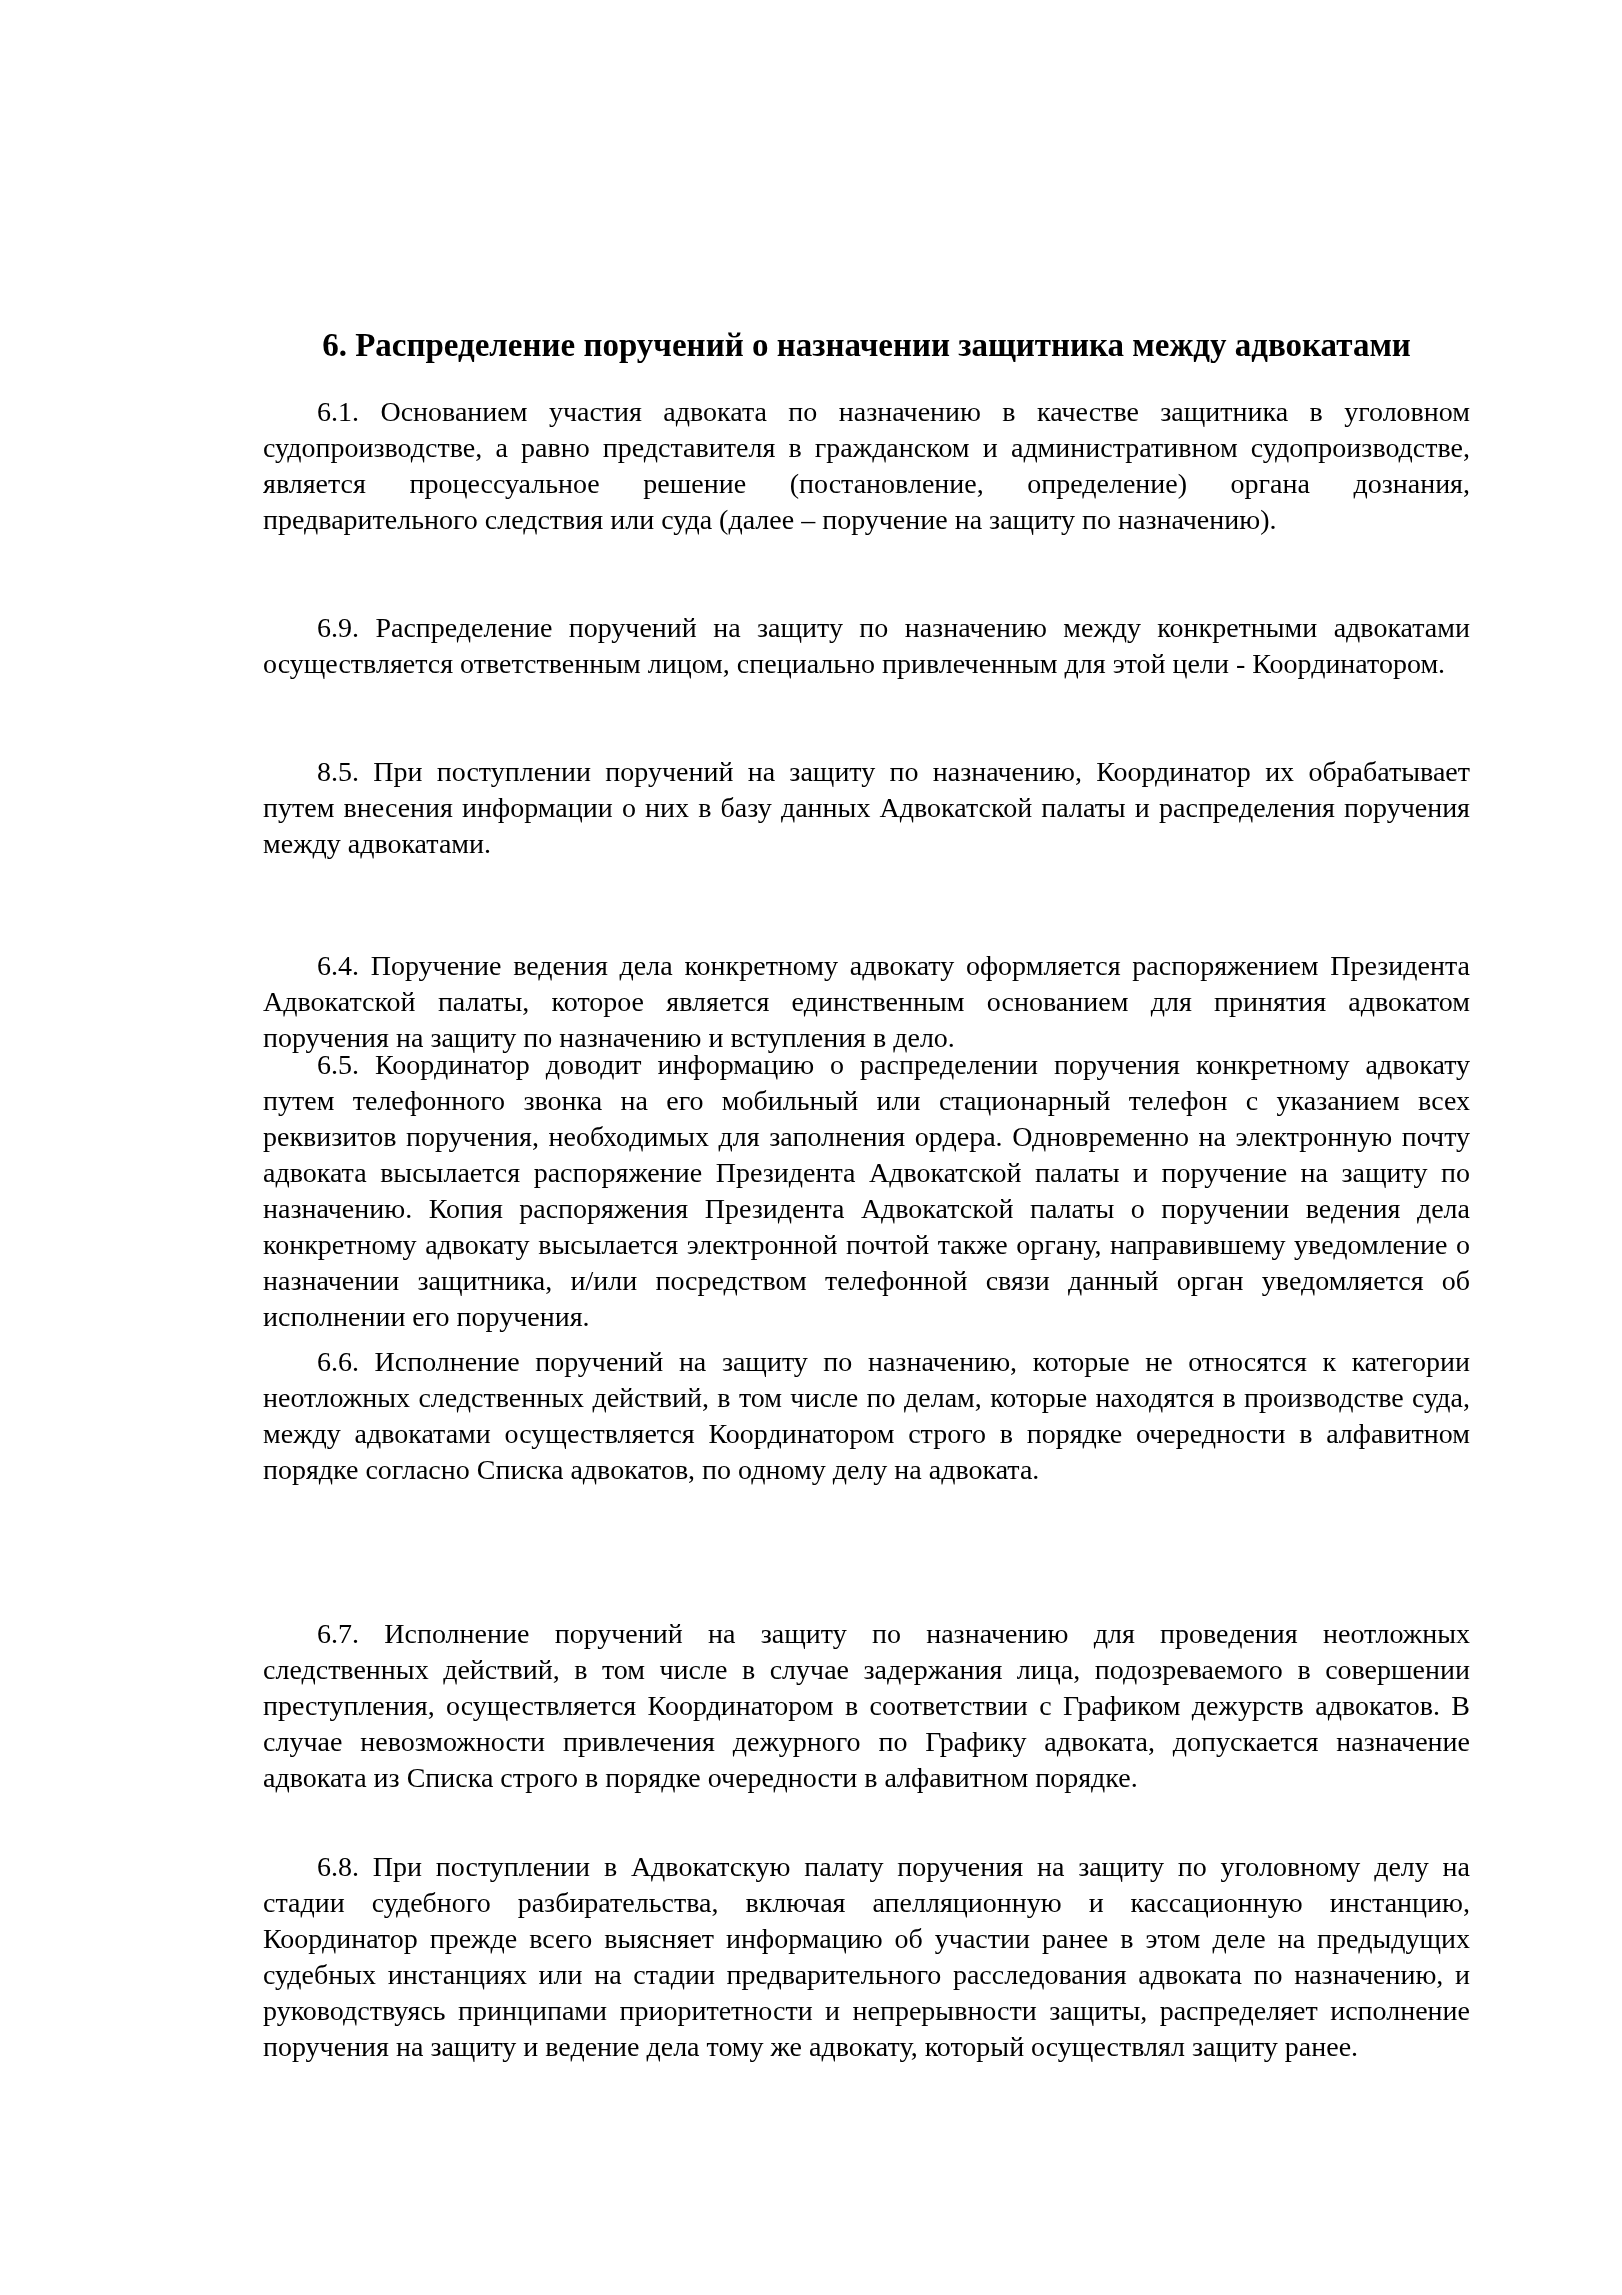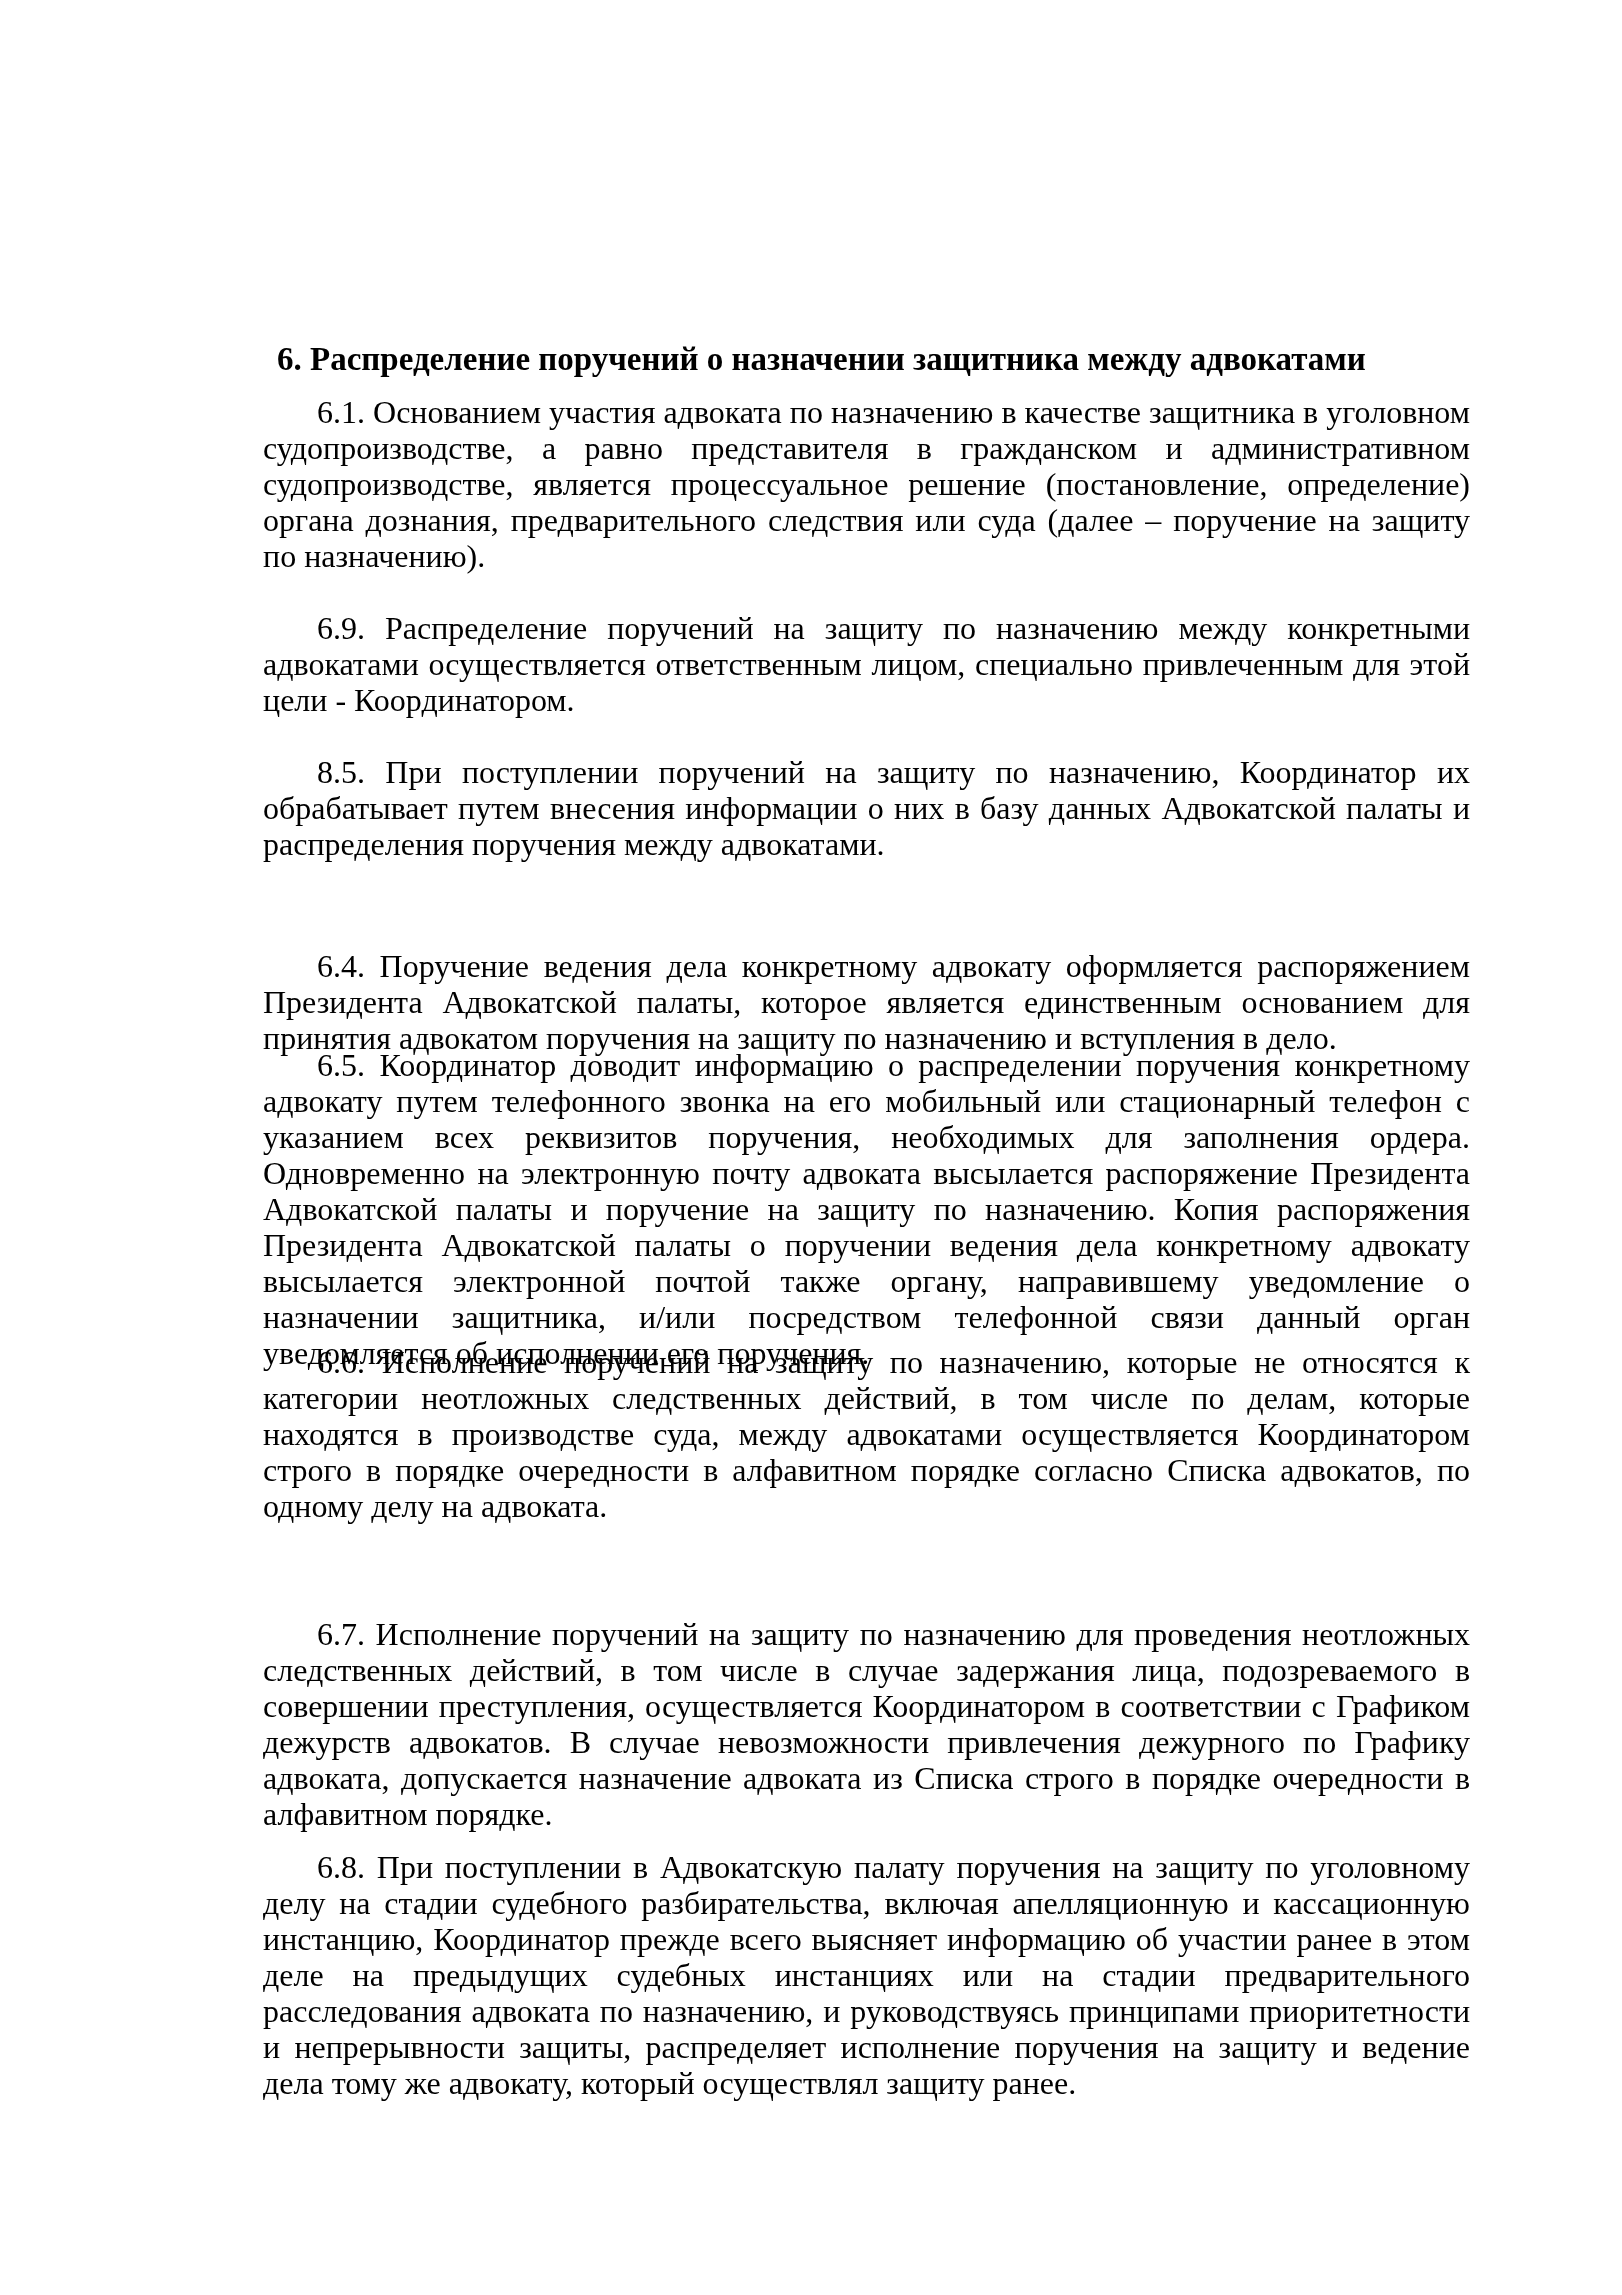--- a/index.html
+++ b/index.html
@@ -1,21 +1,21 @@
 <!DOCTYPE html>
 <html style="font-size:10.5px"><head>
 <meta charset="utf-8">
 <style>
   html, body { margin: 0; padding: 0; background: #ffffff; }
   body { width: 1622px; height: 2295px; position: relative; overflow: hidden;
          font-family: "Liberation Serif", "DejaVu Serif", serif; color: #000; }
   .heading { position: absolute; left: 263px; width: 1207px; top: 327px;
-             font-weight: bold; font-size: 33px; line-height: 37px; margin: 14px; }
+             text-align: center; font-weight: bold; font-size: 33px; line-height: 37px; margin: 0; }
   .para { position: absolute; left: 263px; width: 1207px; margin: 0;
-          font-size: 32px; line-height: 36px; text-align: justify; text-indent: 54px;
+          font-size: 28px; line-height: 36px; text-align: justify; text-indent: 54px;
           text-align-last: left; }
 </style>
 </head>
 <body>
 
 <h1 class="heading">6. Распределение поручений о назначении защитника между адвокатами</h1>
 
 <p class="para" style="top:394px;">6.1. Основанием участия адвоката по назначению в качестве защитника в уголовном судопроизводстве, а равно представителя в гражданском и административном судопроизводстве, является процессуальное решение (постановление, определение) органа дознания, предварительного следствия или суда (далее – поручение на защиту по назначению).</p>
 <p class="para" style="top:610px;">6.9. Распределение поручений на защиту по назначению между конкретными адвокатами осуществляется ответственным лицом, специально привлеченным для этой цели - Координатором.</p>
 <p class="para" style="top:754px;">8.5. При поступлении поручений на защиту по назначению, Координатор их обрабатывает путем внесения информации о них в базу данных Адвокатской палаты и распределения поручения между адвокатами.</p>

